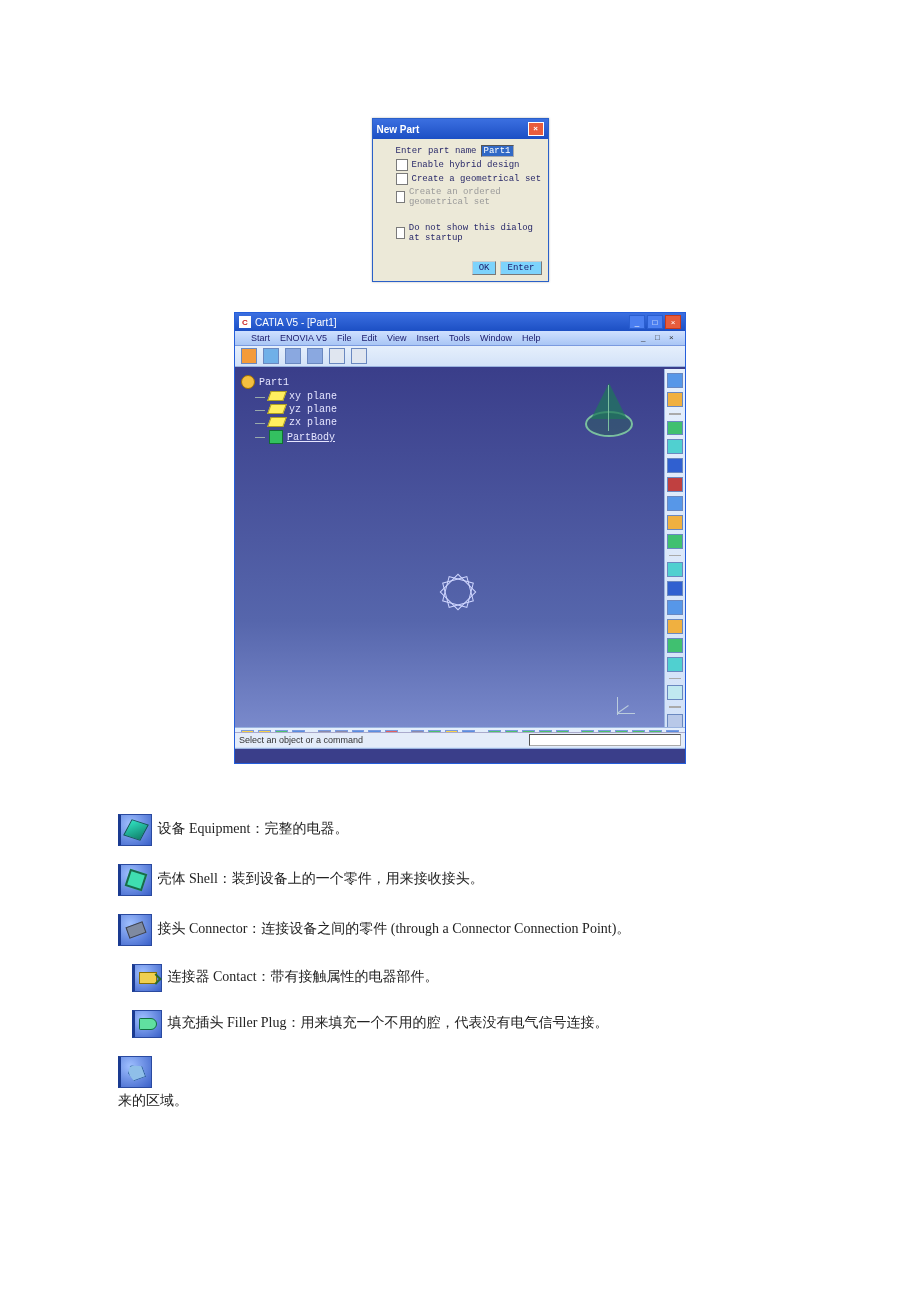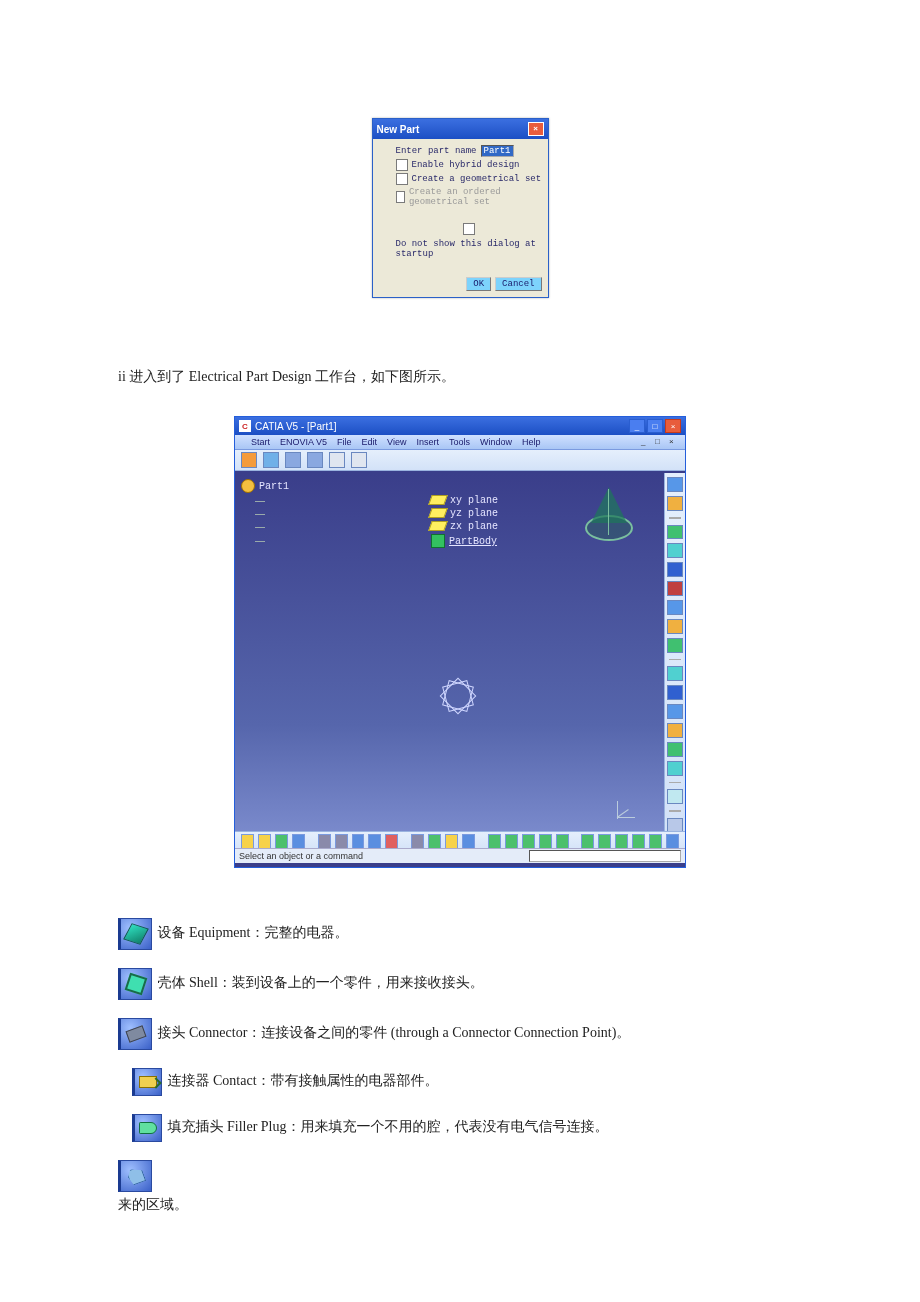--- a/index.html
+++ b/index.html
@@ -144,21 +144,21 @@
   }
   .spec-tree {
     color: #e5e5ff;
     font-size: 10px;
     padding: 6px 6px;
     font-family: "Courier New", monospace;
   }
   .spec-root { display: flex; align-items: center; gap: 4px; }
   .tree-gear { width: 12px; height: 12px; background:#f4c040; border-radius:50%; border:1px solid #a07000;}
   .spec-children { margin-left: 14px; margin-top: 2px; }
-  .spec-line { position: relative; padding-left: 14px; margin: 2px 0; text-align: center; }
+  .spec-line { position: relative; padding-left: 14px; margin: 2px 0; }
   .spec-line::before {
     content: ""; position: absolute; left: 0; top: 50%; width: 10px; height: 1px; background: #9aa;
   }
   .plane-icon {
     display: inline-block; width: 14px; height: 8px; background: #ffef60;
     transform: skewX(-20deg); margin-right: 4px; vertical-align: middle;
     border: 1px solid #b0a020;
   }
   .body-icon {
     display:inline-block; width:12px; height:12px; background:#33c060; border:1px solid #107030;
@@ -219,21 +219,21 @@
     position:absolute; left:0; right:0; bottom:14px; height:20px;
     background: linear-gradient(#e5effc,#d3e2f8);
     border-top:1px solid #9ab3df; border-bottom:1px solid #9ab3df;
     display:flex; align-items:center; gap:4px; padding:0 6px;
   }
   .bb { width:14px; height:14px; border:1px solid #7a9adf; }
   .bb.y{background:#f7d24a;} .bb.g{background:#4cc06c;} .bb.b{background:#5a8ee0;}
   .bb.r{background:#e06060;} .bb.d{background:#8a8aaa;}
 
   .statusbar {
-    position:absolute; left:0; right:0; bottom:4px; height:14px;
+    position:absolute; left:0; right:0; bottom:16px; height:14px;
     background:#e4ecf9; border-top:1px solid #aac; font-size:9px; color:#333;
     display:flex; align-items:center; padding:0 4px;
   }
   .status-input {
     margin-left:auto; width:150px; height:10px; background:#fff; border:1px inset #aaa;
   }
 
   
   .defs {
     margin: 50px 118px 0 118px;
@@ -318,32 +318,31 @@
         <span>Enable hybrid design</span>
       </div>
       <div class="dlg-row">
         <span class="dlg-check"></span>
         <span>Create a geometrical set</span>
       </div>
       <div class="dlg-row dlg-disabled">
         <span class="dlg-check"></span>
         <span>Create an ordered geometrical set</span>
       </div>
-      <div class="dlg-row" style="margin-top:16px;flex-direction:column;">
+      <div class="dlg-row" style="margin-top:16px;">
         <span class="dlg-check"></span>
         <span>Do not show this dialog at startup</span>
       </div>
       <div class="dlg-btns">
         <span class="dlg-btn">OK</span>
-        <span class="dlg-btn">Cancel</span>
+        <span class="dlg-btn">Enter</span>
       </div>
     </div>
   </div>
 
-  <div class="para">ii 进入到了 Electrical Part Design 工作台，如下图所示。</div>
 
   <div class="catia-wrap">
     <div class="catia-titlebar">
       <div class="catia-title-left">
         <span class="catia-app-icon">C</span>
         <span>CATIA V5 - [Part1]</span>
       </div>
       <div class="winbtns">
         <span class="winbtn">_</span>
         <span class="winbtn">□</span>

